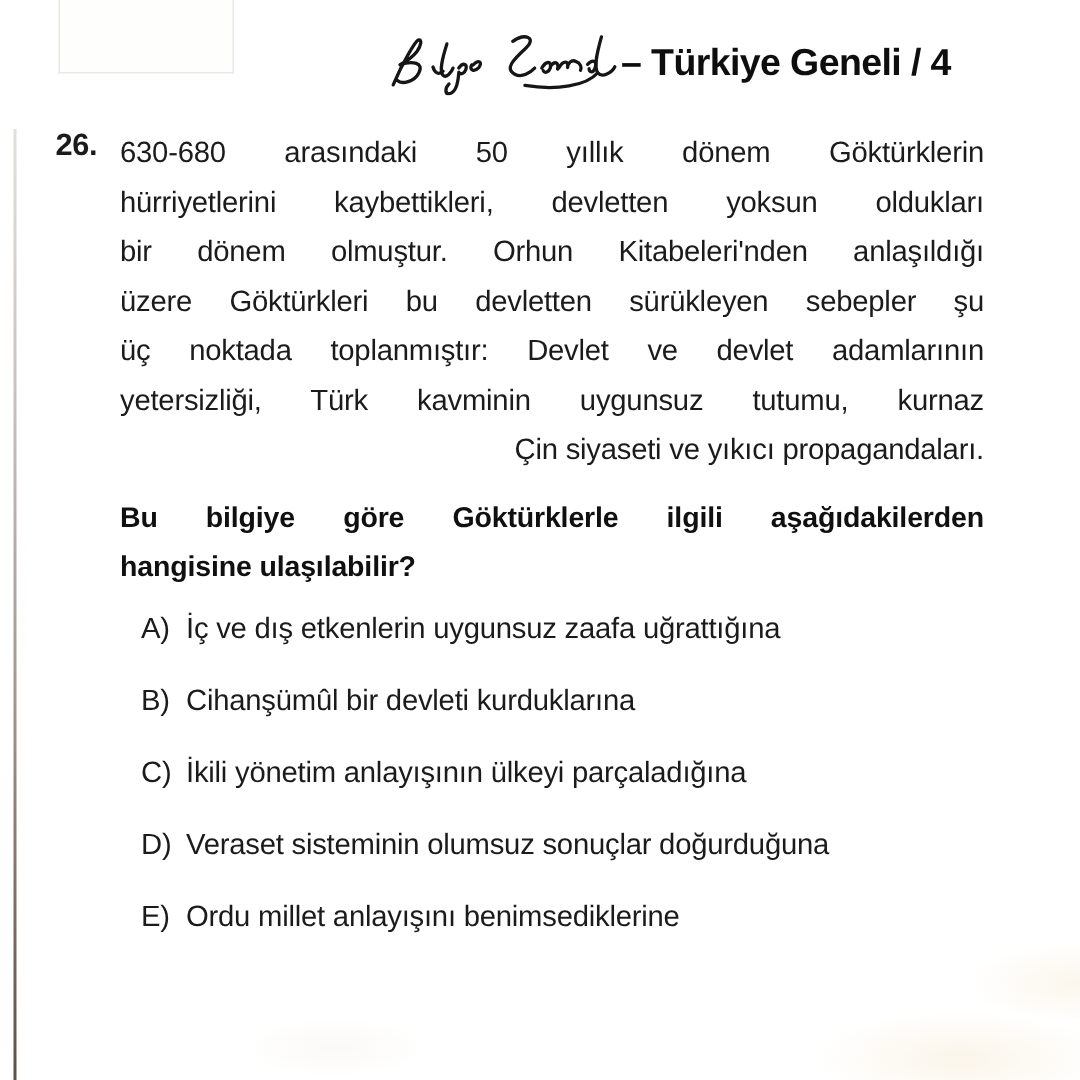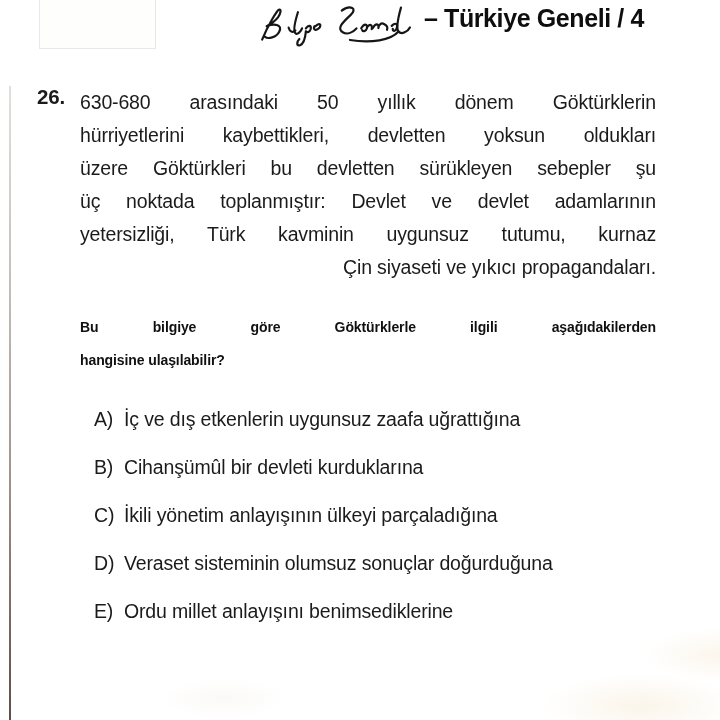--- a/index.html
+++ b/index.html
@@ -29,44 +29,44 @@
   }
   
   .edge-line {
     position: absolute; left: 9px; top: 86px; bottom: 0;
     width: 2px;
     background: linear-gradient(to bottom,
       #e3e0dc 0%, #c6bfb9 30%, #a2968f 60%, #77675f 85%, #5c4f49 100%);
   }
   
   .header {
-    position: absolute; left: 252px; top: 4px;
-    display: flex; gap: 10px;
+    position: absolute; left: 252px; top: 20px;
+    display: flex; align-items: center; 
     height: 44px;
   }
   .signature { width: 162px; height: 42px; flex: 0 0 auto; transform: rotate(-1deg); }
   .signature path { fill: none; stroke: #161616; stroke-width: 2.3; stroke-linecap: round; stroke-linejoin: round; }
   .exam-title {
     font-weight: bold; font-size: 25px; letter-spacing: -0.4px;
     color: #0e0e0e; white-space: nowrap;
   }
   
   .q-number {
     position: absolute; left: 37px; top: 85px;
     font-weight: bold; font-size: 20.5px; letter-spacing: -0.2px; text-align: center;
   }
   .q-body {
     position: absolute; left: 80px; top: 86px; width: 576px;
     font-size: 19.5px; letter-spacing: -0.15px;
   }
   .q-body .ln { height: 33px; line-height: 33px; white-space: nowrap; text-align: right; }
   .jline { text-align: justify; text-align-last: justify; white-space: normal !important; }
   .q-stem {
-    position: absolute; left: 80px; top: 311px; width: 576px;
-    font-weight: bold; font-size: 14px; letter-spacing: -0.1px; color: #101010;
+    position: absolute; left: 80px; top: 329px; width: 576px;
+    font-weight: bold; font-size: 19px; letter-spacing: -0.1px; color: #101010;
   }
   .q-stem .ln { height: 33px; line-height: 33px; white-space: nowrap; }
   .options { position: absolute; left: 94px; top: 403px; width: 580px; }
   .option {
     display: flex; align-items: baseline;
     height: 33px; line-height: 33px; margin-bottom: 15px;
     font-size: 19.5px; letter-spacing: -0.15px; white-space: nowrap;
   }
   .option .letter { width: 30px; flex: 0 0 auto; }
 </style>
@@ -95,20 +95,21 @@
       <path d="M151,30 C143,39 122,42 100,38"></path>
     </svg>
     <span class="exam-title">– Türkiye Geneli / 4</span>
   </div>
 
   <div class="q-number">26.</div>
 
   <div class="q-body">
     <div class="ln jline">630-680 arasındaki 50 yıllık dönem Göktürklerin</div>
     <div class="ln jline">hürriyetlerini kaybettikleri, devletten yoksun oldukları</div>
+    <div class="ln jline">bir dönem olmuştur. Orhun Kitabeleri'nden anlaşıldığı</div>
     <div class="ln jline">üzere Göktürkleri bu devletten sürükleyen sebepler şu</div>
     <div class="ln jline">üç noktada toplanmıştır: Devlet ve devlet adamlarının</div>
     <div class="ln jline">yetersizliği, Türk kavminin uygunsuz tutumu, kurnaz</div>
     <div class="ln">Çin siyaseti ve yıkıcı propagandaları.</div>
   </div>
 
   <div class="q-stem">
     <div class="ln jline">Bu bilgiye göre Göktürklerle ilgili aşağıdakilerden</div>
     <div class="ln">hangisine ulaşılabilir?</div>
   </div>

